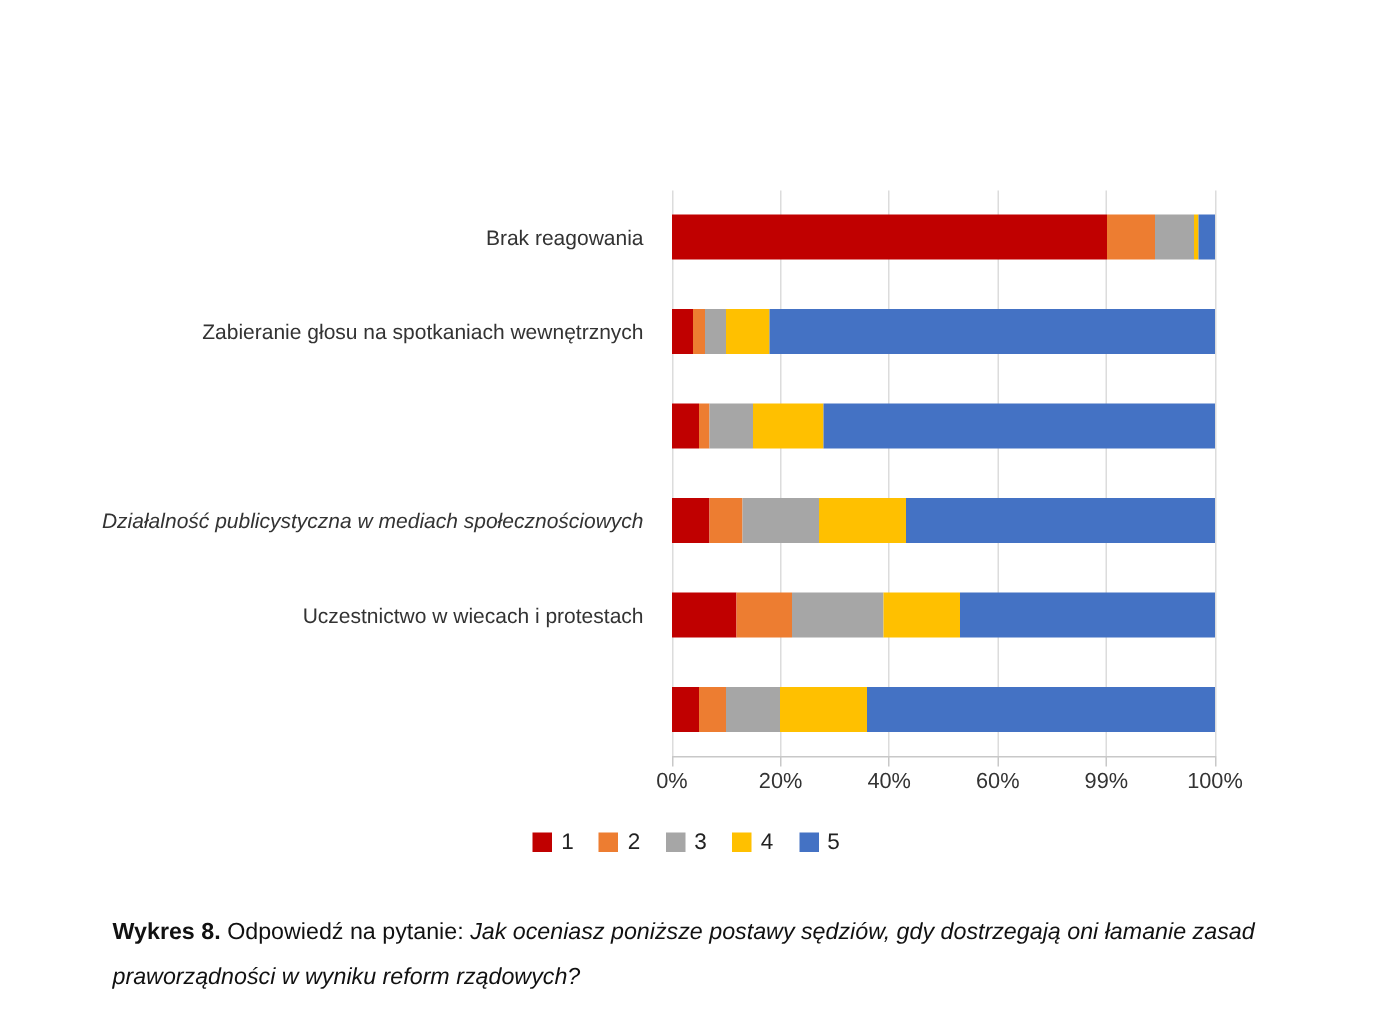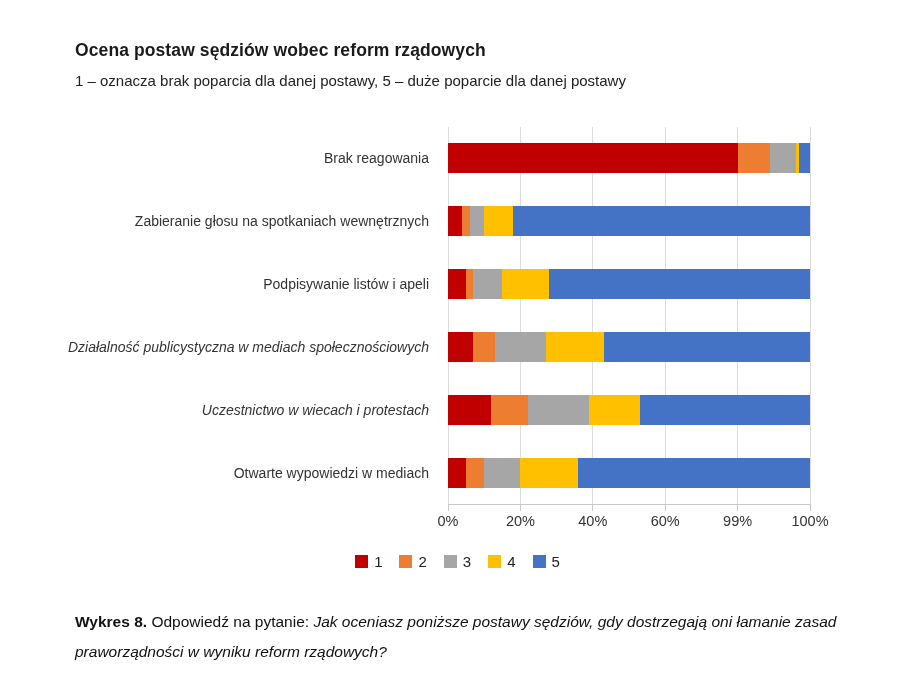--- a/index.html
+++ b/index.html
@@ -29,30 +29,26 @@
   .legend-swatch{width:13px;height:13px;display:inline-block;}
   .caption{position:absolute;left:75px;top:607px;width:800px;font-size:15.5px;line-height:1.95;color:#111;}
   .caption .b{font-weight:bold;text-align:center;}
   .caption .i{font-style:italic;}
 </style>
 </head>
 <body>
 
 <div class="page">
 
-  <div class="title">Ocena postaw sędziów wobec reform rządowych</div>
-  <div class="subtitle">1 – oznacza brak poparcia dla danej postawy, 5 – duże poparcie dla danej postawy</div>
 
   <div class="cat-labels">
       <div class="cat-label" style="top: 0px; height: 62.8333px;">Brak reagowania</div>
       <div class="cat-label" style="top: 62.8333px; height: 62.8333px;">Zabieranie głosu na spotkaniach wewnętrznych</div>
-      <div class="cat-label" style="top: 125.667px; height: 62.8333px;">Podpisywanie listów i apeli</div>
       <div class="cat-label" style="top: 188.5px; height: 62.8333px; font-style: italic;">Działalność publicystyczna w mediach społecznościowych</div>
-      <div class="cat-label" style="top: 251.333px; height: 62.8333px; font-style: italic;">Uczestnictwo w wiecach i protestach</div>
-      <div class="cat-label" style="top: 314.167px; height: 62.8333px;">Otwarte wypowiedzi w mediach</div>
+      <div class="cat-label" style="top: 251.333px; height: 62.8333px;">Uczestnictwo w wiecach i protestach</div>
     </div>
 
   <div class="plot">
     <div class="axis-line"></div>
   <div class="gridline" style="left: calc(0% - 0.5px);"></div>
       <div class="tick" style="left: calc(0% - 0.5px);"></div>
       <div class="gridline" style="left: calc(20% - 0.5px);"></div>
       <div class="tick" style="left: calc(20% - 0.5px);"></div>
       <div class="gridline" style="left: calc(40% - 0.5px);"></div>
       <div class="tick" style="left: calc(40% - 0.5px);"></div>

